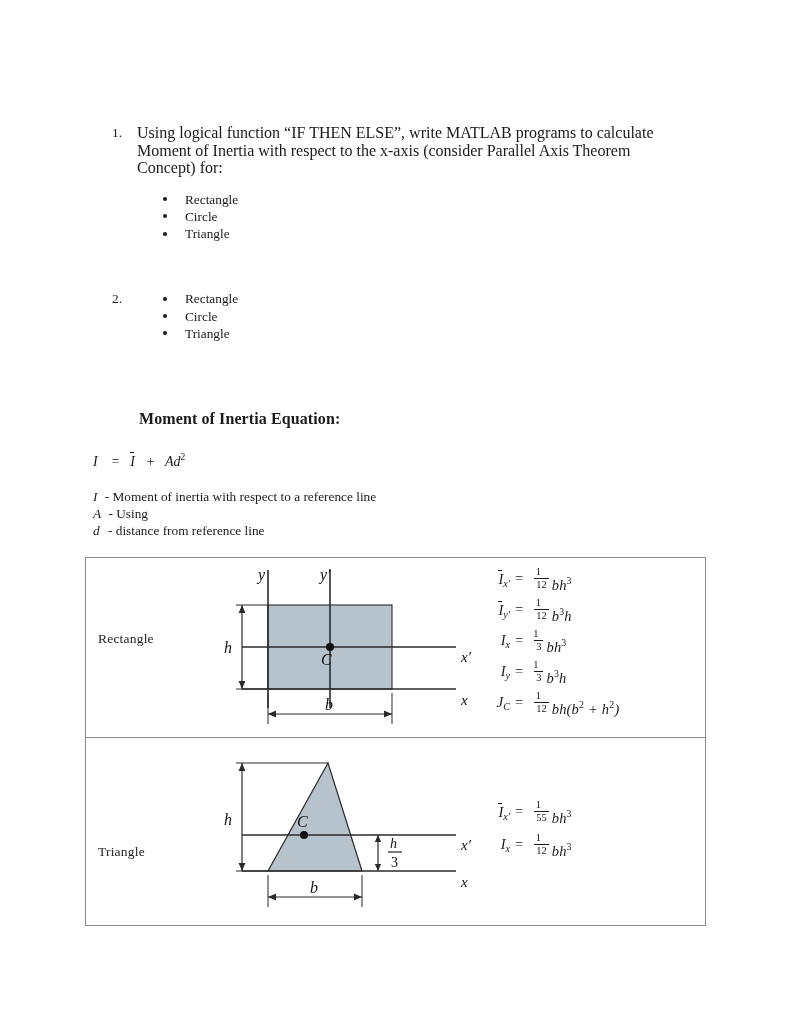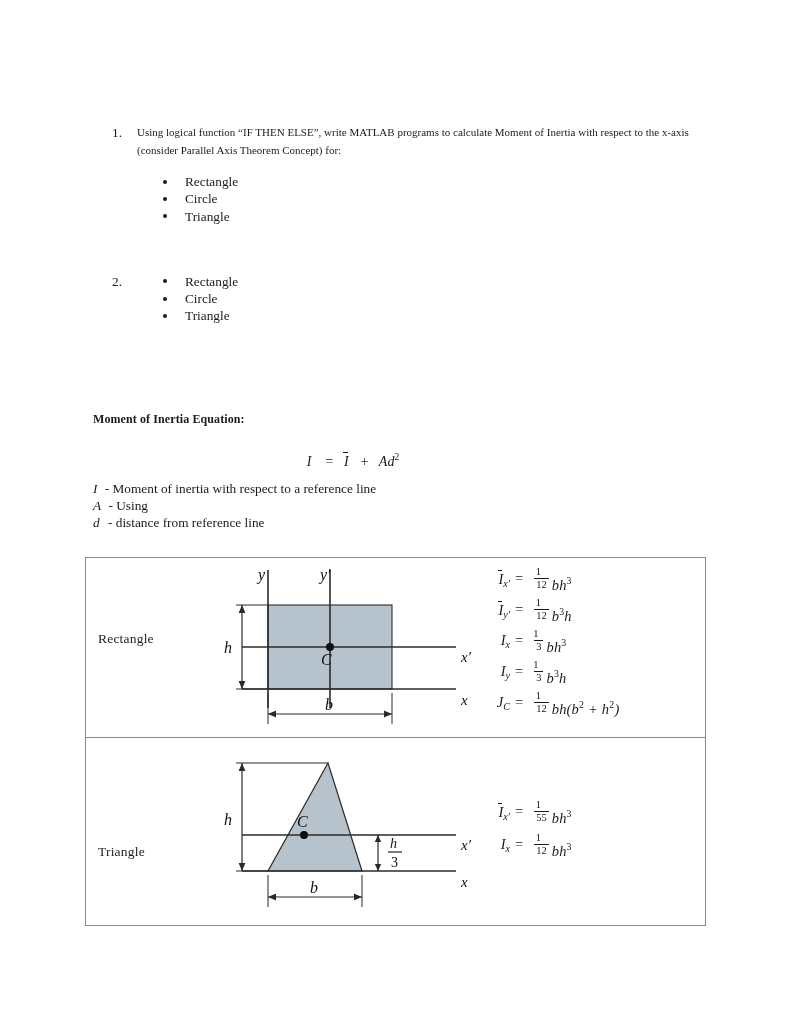--- a/index.html
+++ b/index.html
@@ -37,21 +37,21 @@
     position: absolute;
     left: 0;
     top: 0;
     width: 22px;
     font-size: 13.3px;
     line-height: 17.5px;
     text-align: left;
   }
   .qtext {
     margin-left: 25px;
-    font-size: 11px;
+    font-size: 16px;
     line-height: 17.5px;
     text-align: left;
   }
   .bullets {
     margin: 14px 0 0 0;
     padding: 0;
     list-style: none;
   }
   .bullets li {
     position: relative;
@@ -73,49 +73,49 @@
 
   
   .eq-block {
     position: absolute;
     left: 93px;
     top: 410px;
     width: 520px;
   }
   .eq-heading {
     font-weight: bold;
-    font-size: 12px;
+    font-size: 16px;
     line-height: 18px;
     letter-spacing: 0.1px;
+    margin-left: 46px;
   }
   .eq-main {
     margin-top: 19px;
     font-size: 14px;
     line-height: 20px;
     font-style: italic;
     white-space: nowrap;
-    text-align: center;
   }
   .eq-main .ovb {
     position: relative;
     display: inline-block;
     padding-top: 1px;
   }
   .eq-main .ovb::before {
     content: "";
     position: absolute;
     left: -0.5px;
     right: 0.5px;
     top: 1px;
     border-top: 1.1px solid #1a1a1a;
   }
   sup.pw { font-size: 0.68em; vertical-align: super; font-style: normal; }
 
   .eq-legend {
-    margin-top: 8px;
+    margin-top: 16px;
   }
   .eq-legend .lrow {
     font-size: 13.3px;
     line-height: 17.2px;
     white-space: nowrap;
   }
   .eq-legend .sym {
     font-style: italic;
     display: inline-block;
   }

